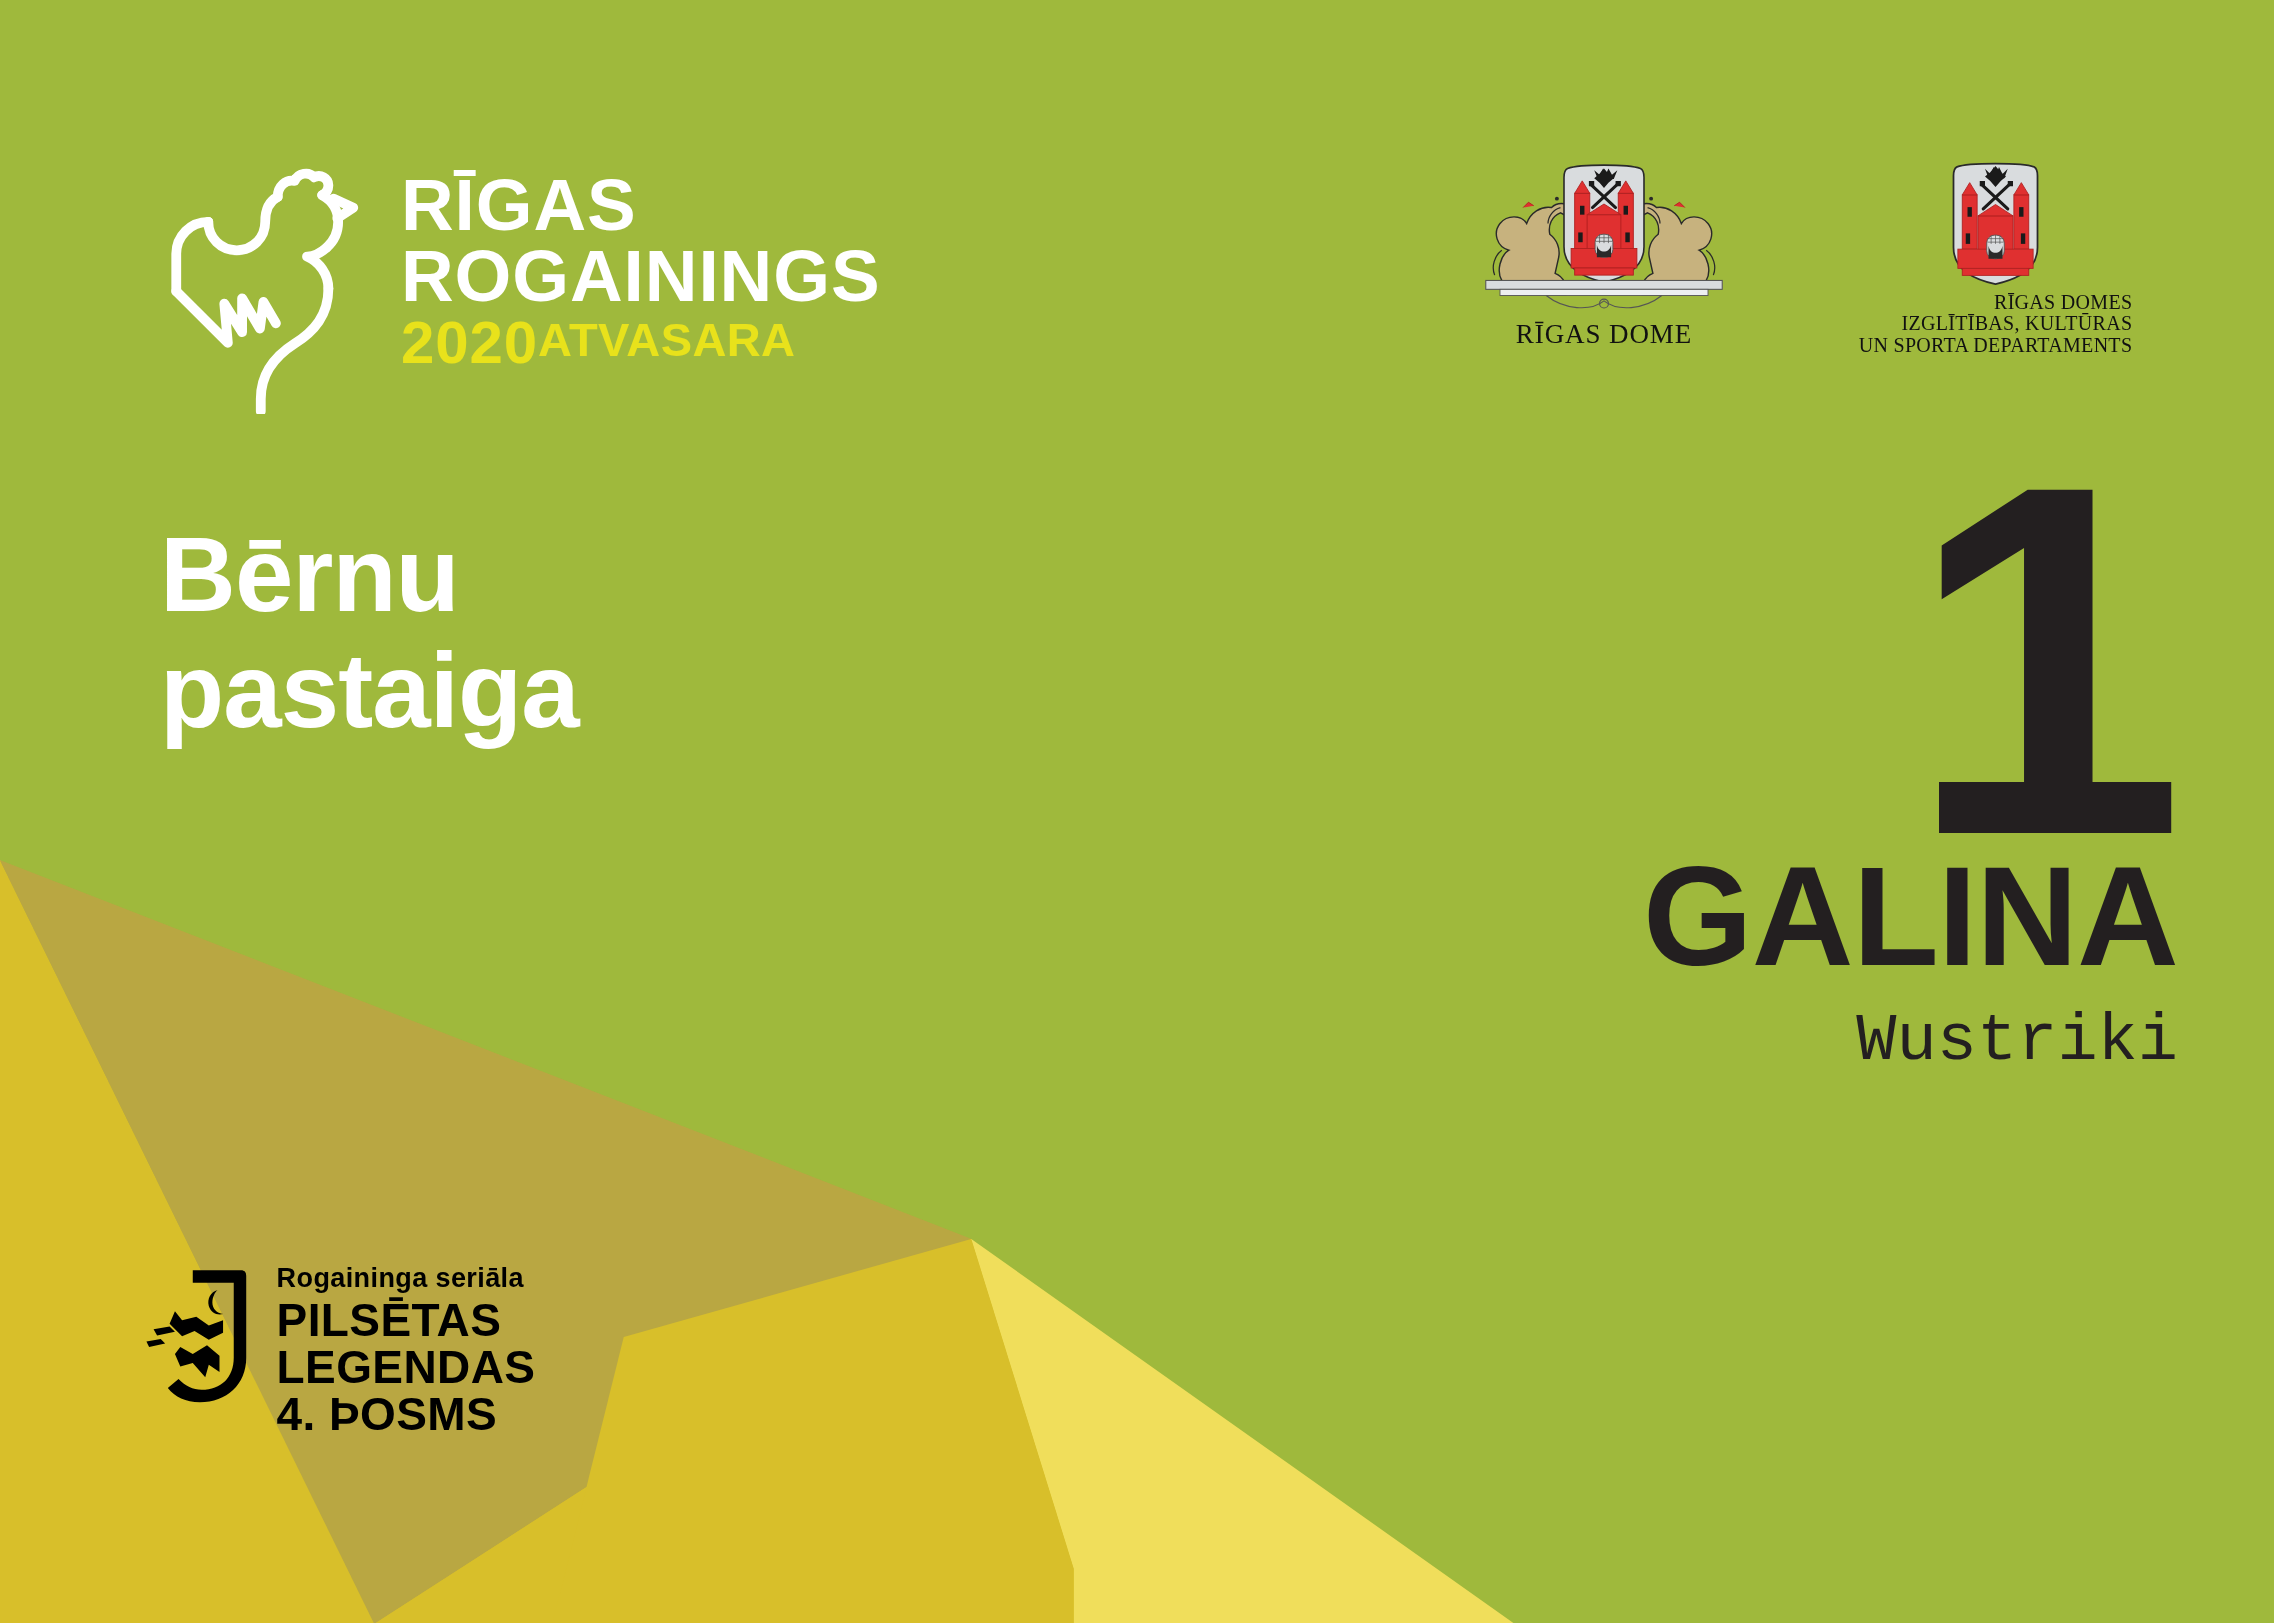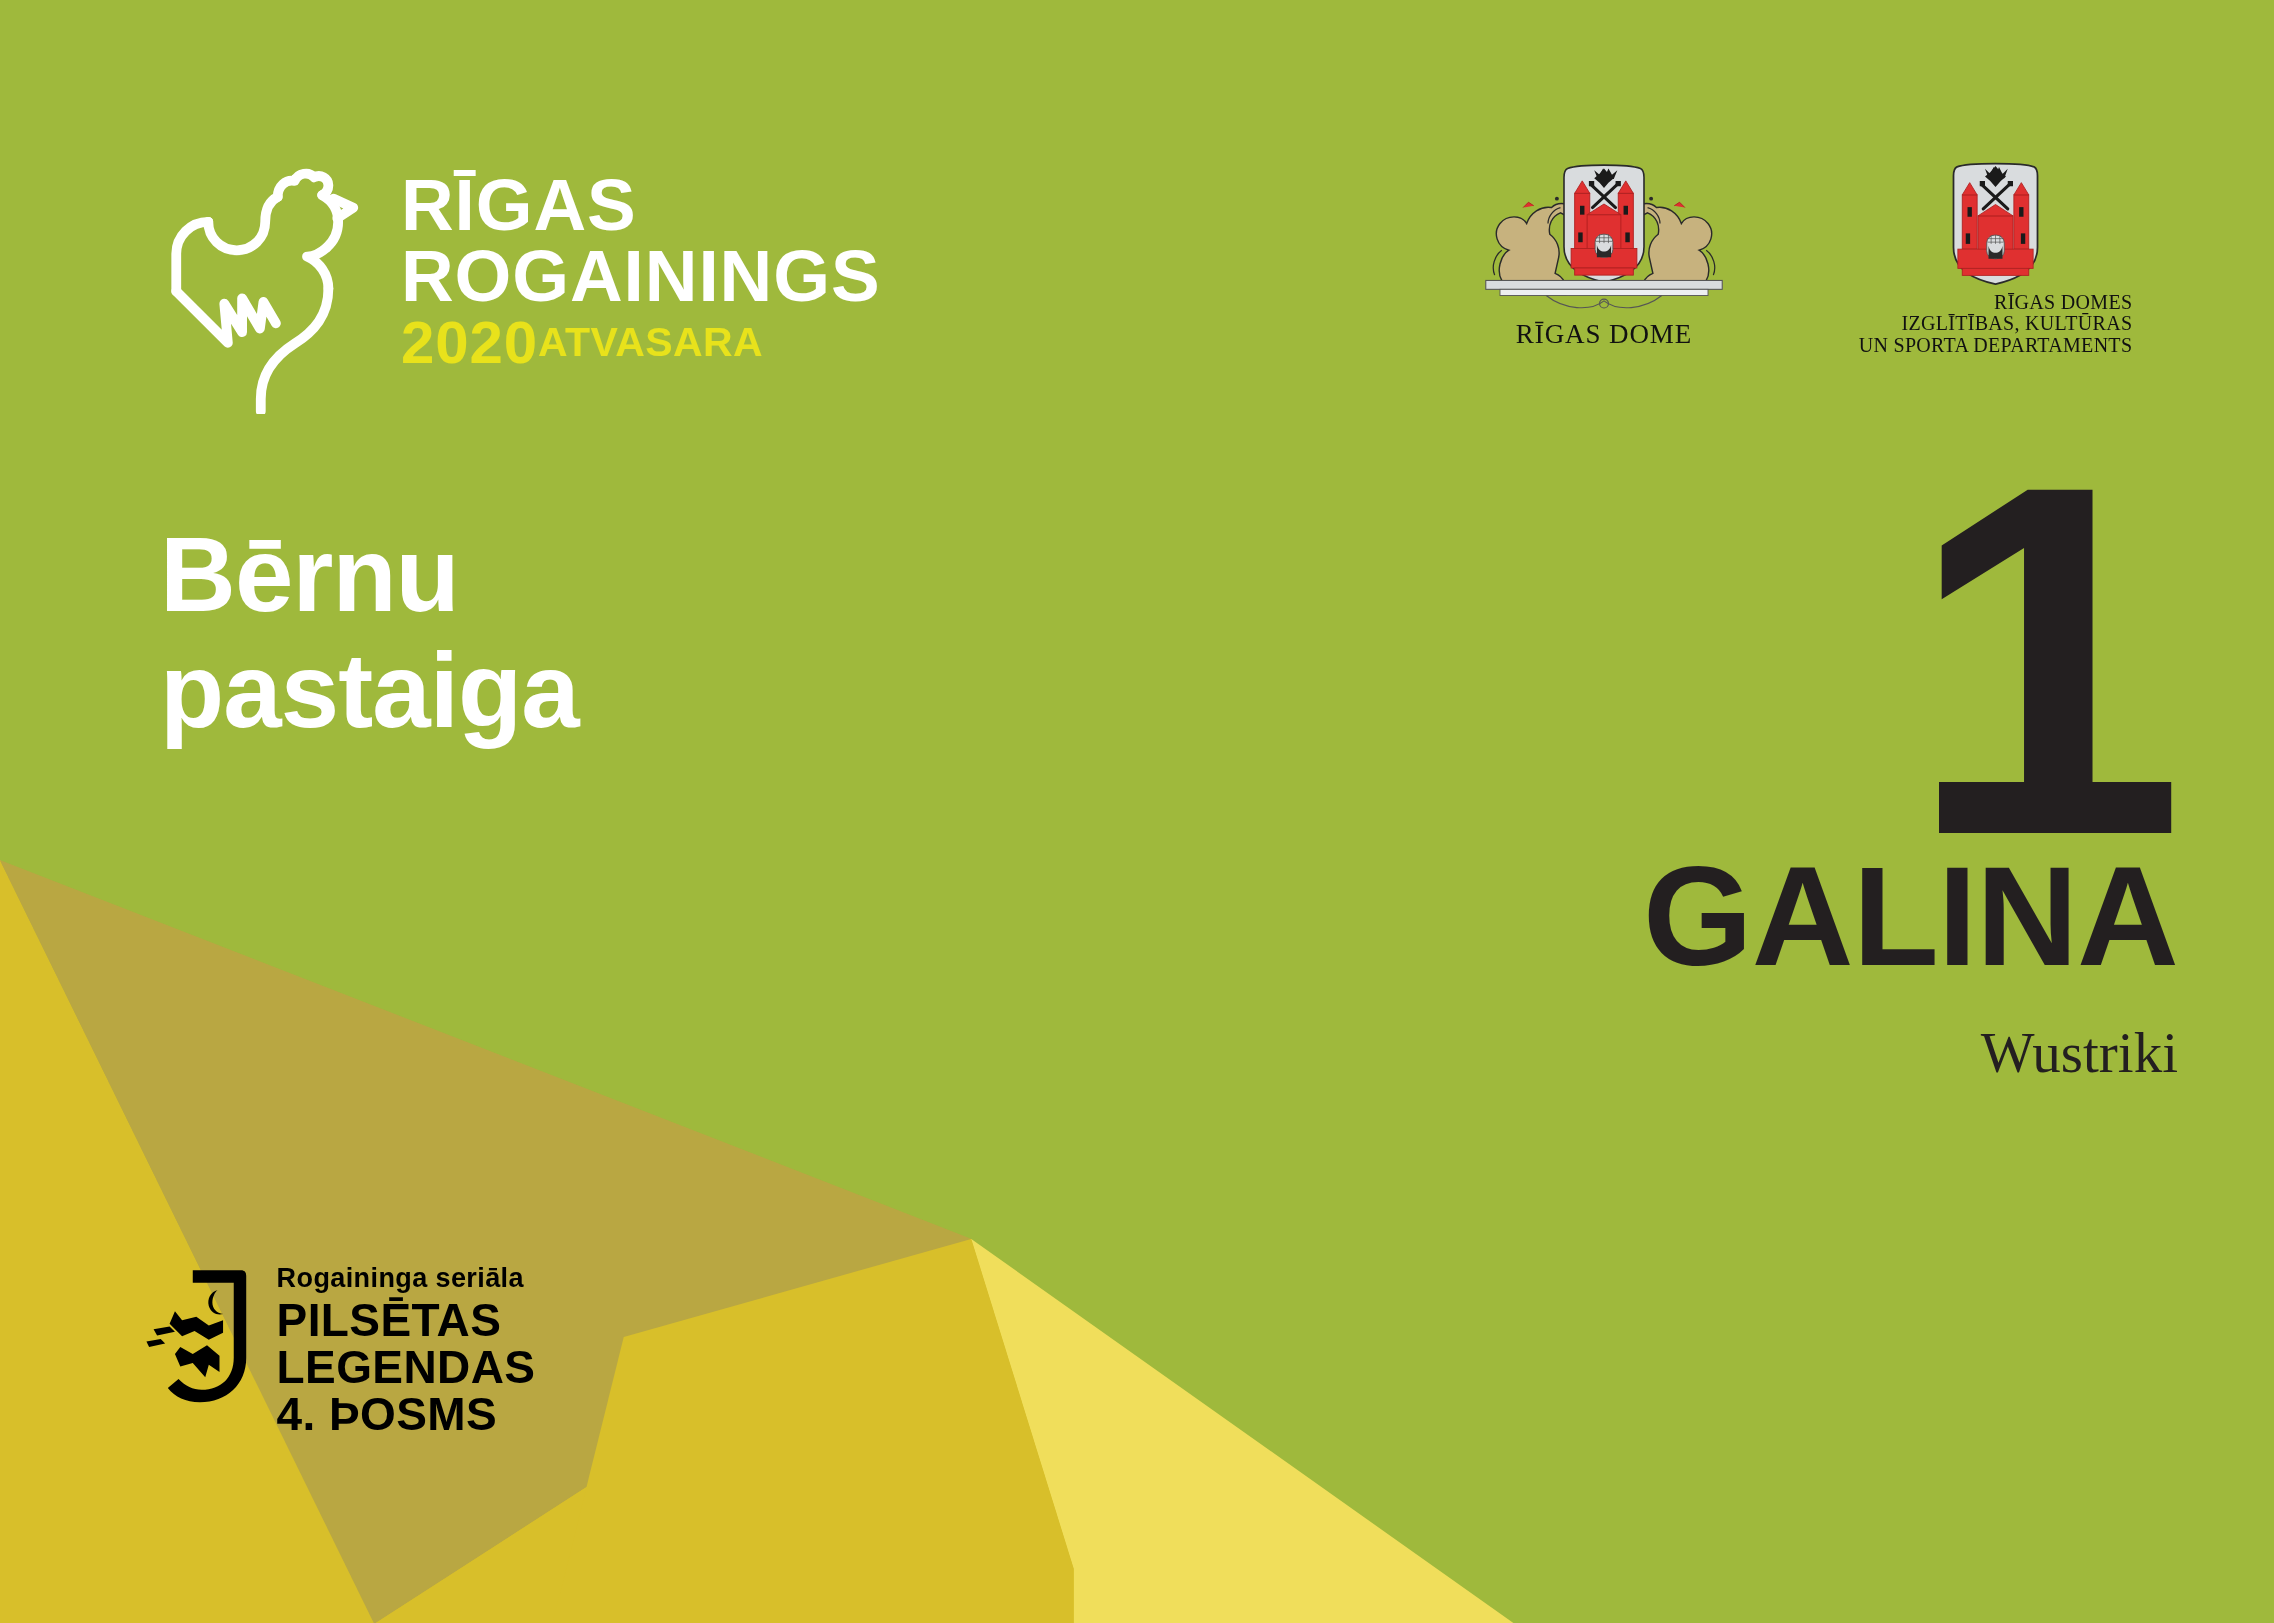--- a/index.html
+++ b/index.html
@@ -62,21 +62,21 @@
   .logo-year {
     font-family: "Liberation Sans", sans-serif;
     font-weight: bold;
     font-size: 60px;
     color: #E8E21B;
     letter-spacing: 0.9px;
   }
   .logo-season {
     font-family: "Liberation Sans", sans-serif;
     font-weight: bold;
-    font-size: 41px;
+    font-size: 47px;
     color: #E8E21B;
     letter-spacing: 0.4px;
     position: relative;
     top: -7.1px;
   }
 
   
   .sponsors {
     position: absolute;
     top: 156px;
@@ -136,26 +136,26 @@
   .bib-team {
     font-family: "Liberation Sans", sans-serif;
     font-weight: bold;
     font-size: 141px;
     line-height: 1;
     color: #231f20;
     margin-top: 5.3px;
     letter-spacing: -0.9px;
   }
   .bib-sub {
-    font-family: Liberation Serif, serif;
+    font-family: Liberation Mono, monospace;
     font-weight: normal;
-    font-size: 57px;
+    font-size: 67px;
     line-height: 1;
     color: #231f20;
-    margin-top: 37px;
+    margin-top: 21px;
     letter-spacing: 0px;
   }
 
   
   .series-logo {
     position: absolute;
     left: 141px;
     top: 1265px;
     z-index: 5;
     display: flex;

